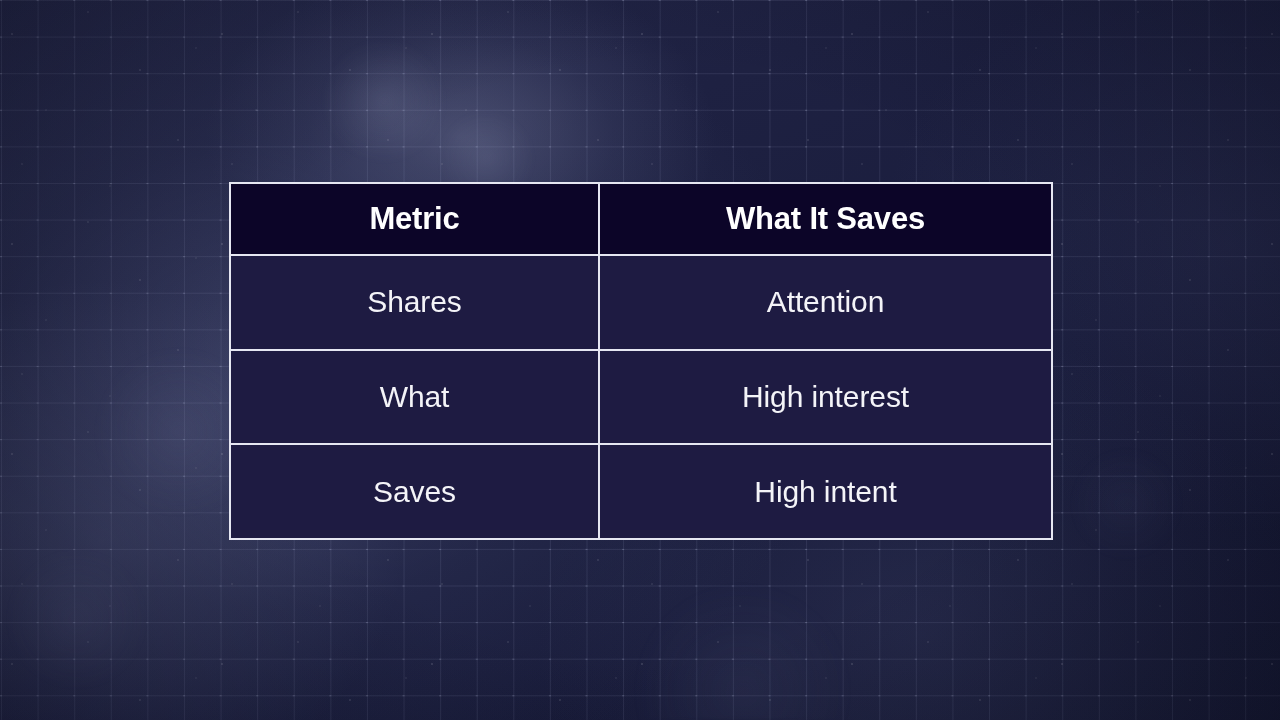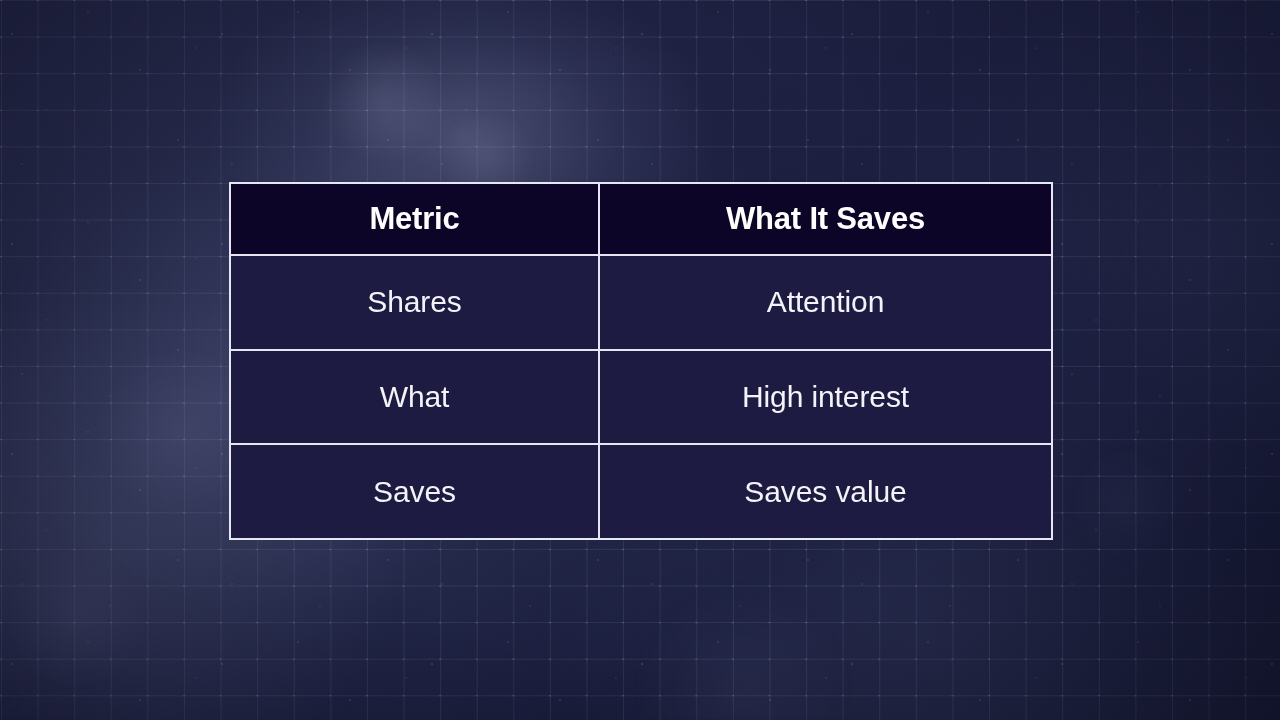--- a/index.html
+++ b/index.html
@@ -161,19 +161,19 @@
         <tr>
           <td>Shares</td>
           <td>Attention</td>
         </tr>
         <tr>
           <td>What</td>
           <td>High interest</td>
         </tr>
         <tr>
           <td>Saves</td>
-          <td>Saves value</td>
+          <td>High intent</td>
         </tr>
       </tbody>
     </table>
   </div>
 
 </div>
 
 </body></html>

